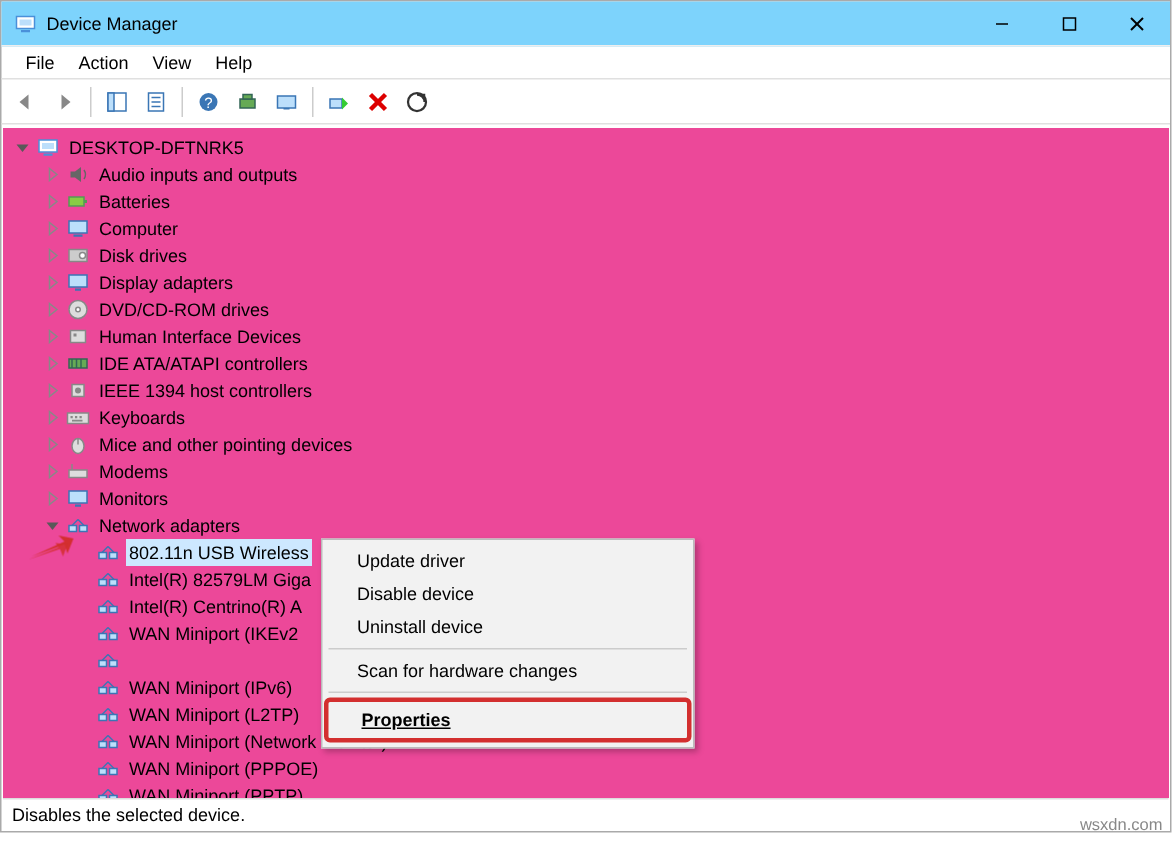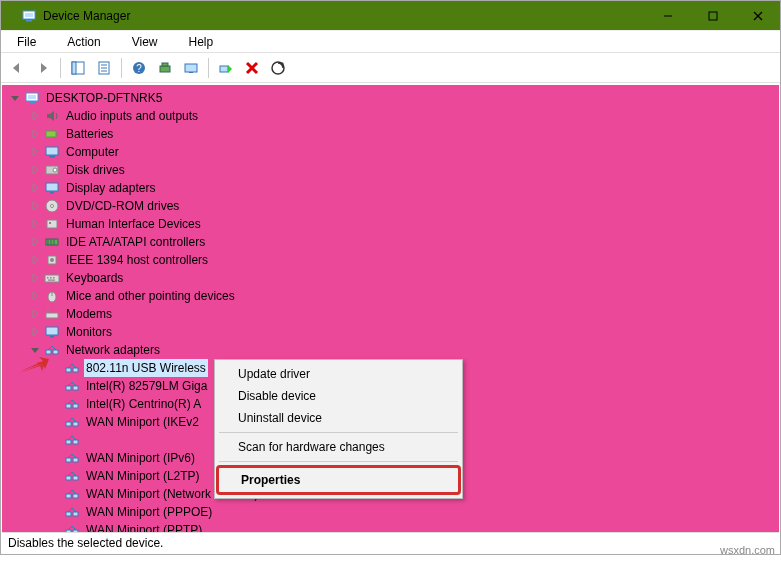--- a/index.html
+++ b/index.html
@@ -1,42 +1,42 @@
 <!DOCTYPE html>
 <html><head>
 <meta charset="utf-8">
 <style>
 * { box-sizing: border-box; margin: 0; padding: 0; }
 body { font-family: "Segoe UI", Tahoma, sans-serif; font-size: 12px; background: #fff; width: 781px; height: 572px; position: relative; overflow: hidden; }
 .window { width: 781px; height: 555px; border: 1px solid #aaa; background: #fff; position: relative; }
-.titlebar { height: 30px; display: flex; align-items: center; padding-left: 20px; background: #4d7c0f; border-bottom: 1px solid #eee; }
+.titlebar { height: 30px; display: flex; align-items: center; padding-left: 8px; background: #7dd3fc; border-bottom: 1px solid #eee; }
 .titlebar .app-icon { width: 16px; height: 16px; margin-right: 6px; display:inline-flex; align-items:center; justify-content:center; }
 .titlebar .title { font-size: 12px; }
 .win-controls { margin-left: auto; display: flex; }
 .win-controls > div { width: 45px; height: 30px; display:flex; align-items:center; justify-content:center; font-size:14px; }
-.menubar { height: 22px; display:flex; align-items:center; gap: 15px; padding-left: 8px; border-bottom: 1px solid #e0e0e0; font-size:12px;}
+.menubar { height: 22px; display:flex; align-items:center; gap: 0; padding-left: 8px; border-bottom: 1px solid #e0e0e0; font-size:12px;}
 .menubar span { padding: 2px 8px; }
 .toolbar { height: 30px; display:flex; align-items:center; gap:2px; padding-left:4px; border-bottom:1px solid #e0e0e0; }
 .toolbar .tbtn { width:24px; height:24px; display:flex; align-items:center; justify-content:center; border:1px solid transparent; }
 .toolbar .sep { width:1px; height:20px; background:#ccc; margin:0 3px; }
 .client { position:absolute; top:84px; left:1px; right:1px; bottom:22px; overflow-y:scroll; overflow-x:hidden; background:#ec4899; }
 .statusbar { position:absolute; bottom:1px; left:1px; right:1px; height:21px; border-top:1px solid #ddd; display:flex; align-items:center; padding-left:6px; font-size:12px; }
 .tree { padding:4px 0 4px 6px; line-height:18px; }
 .node { display:flex; align-items:center; height:18px; white-space:nowrap; }
 .node .exp { width:14px; height:14px; display:flex; align-items:center; justify-content:center; color:#6b6b6b; font-size:10px; margin-right:2px; cursor:pointer; user-select:none; }
 .node .ico { width:16px; height:16px; margin-right:4px; display:inline-flex; align-items:center; justify-content:center;}
 .node .label { padding:0 2px; }
 .node.selected .label { background:#cde8ff; }
 .indent-0 { padding-left: 0px; }
 .indent-1 { padding-left: 20px; }
 .indent-2 { padding-left: 40px; }
 .ctxmenu { position:absolute; left:213px; top:358px; width:249px; background:#f2f2f2; border:1px solid #bbb; box-shadow:2px 2px 4px rgba(0,0,0,0.25); padding:3px; z-index:10;}
 .ctxmenu .item { height:22px; display:flex; align-items:center; padding-left:20px; font-size:12px; }
 .ctxmenu .sep { height:1px; background:#ccc; margin:3px 1px; }
-.ctxmenu .highlight-box { border:3px solid #d32f2f; border-radius:4px; margin:0 -2px; padding:1px 2px;}
+.ctxmenu .highlight-box { border:3px solid #d32f2f; border-radius:4px; margin:0 -2px; padding:1px 2px;text-decoration:underline;}
 .ctxmenu .highlight-box .item { font-weight:bold; }
 .red-arrow { position:absolute; left:18px; top:354px; z-index:5; }
 .watermark { position:absolute; right:6px; bottom:16px; font-size:11px; color:#888; font-family: Tahoma, sans-serif; text-align: center; }
 svg { display:block; }
 </style>
 </head>
 <body>
 
 <div class="window">
 

